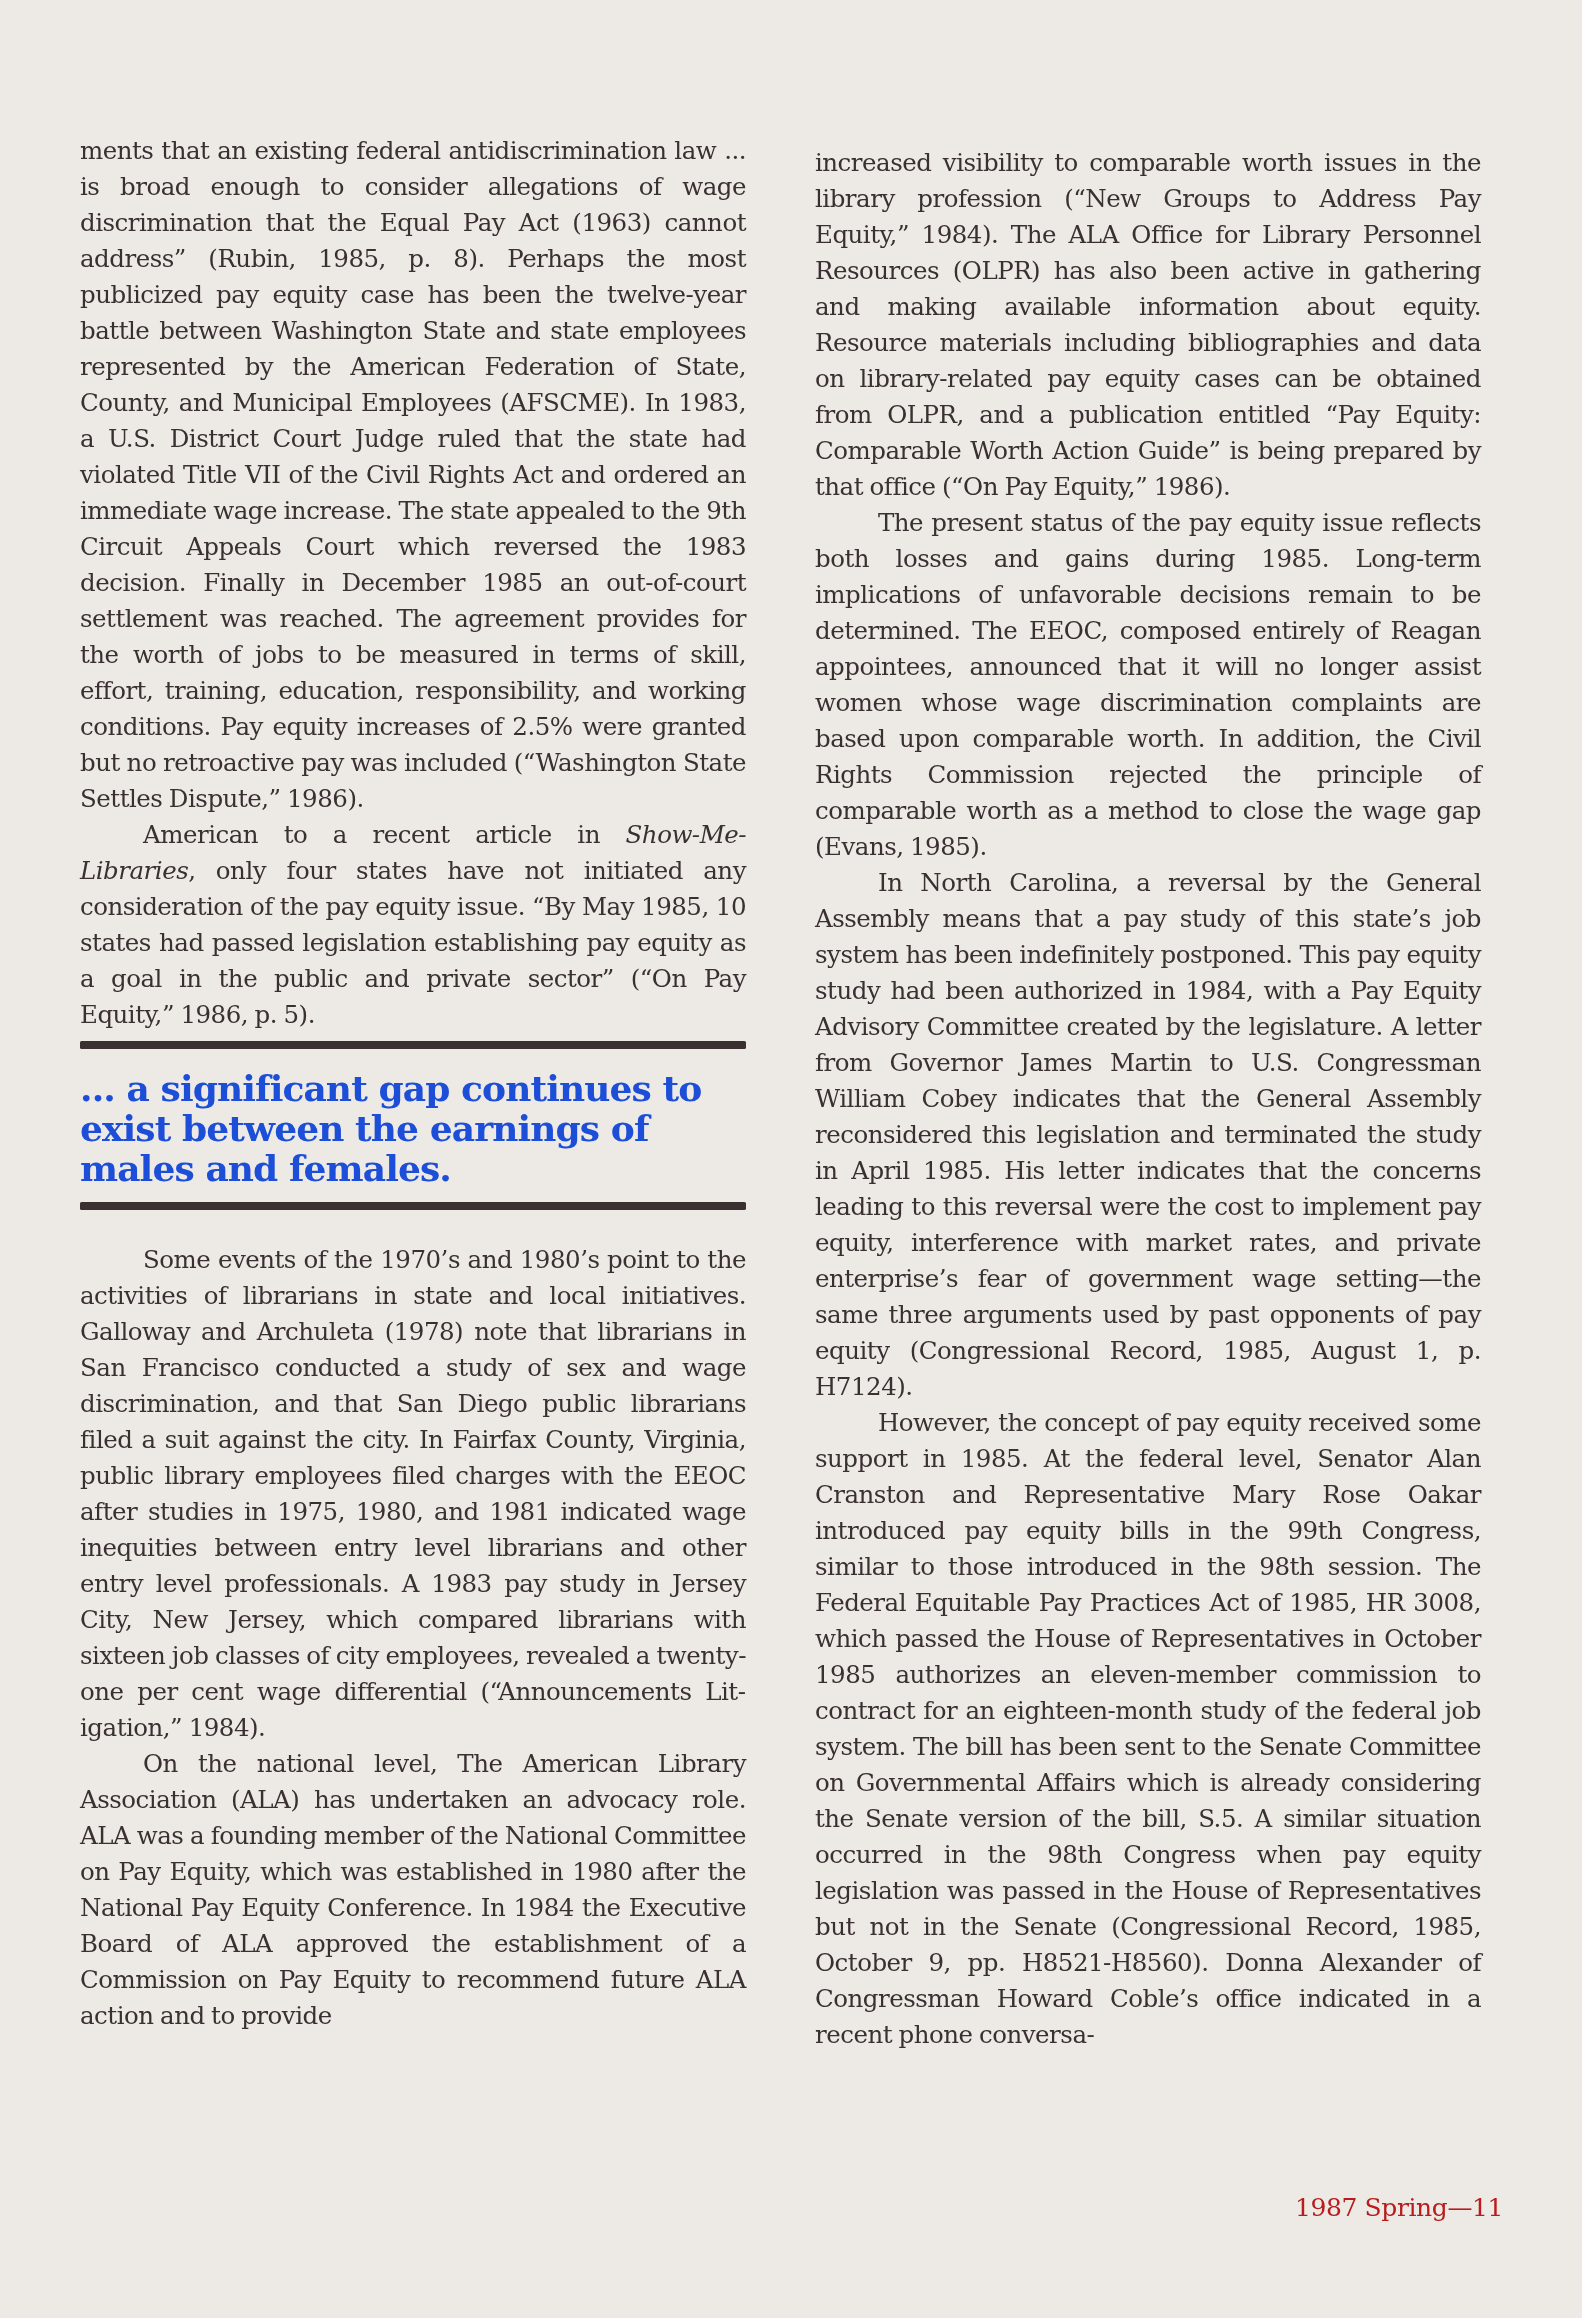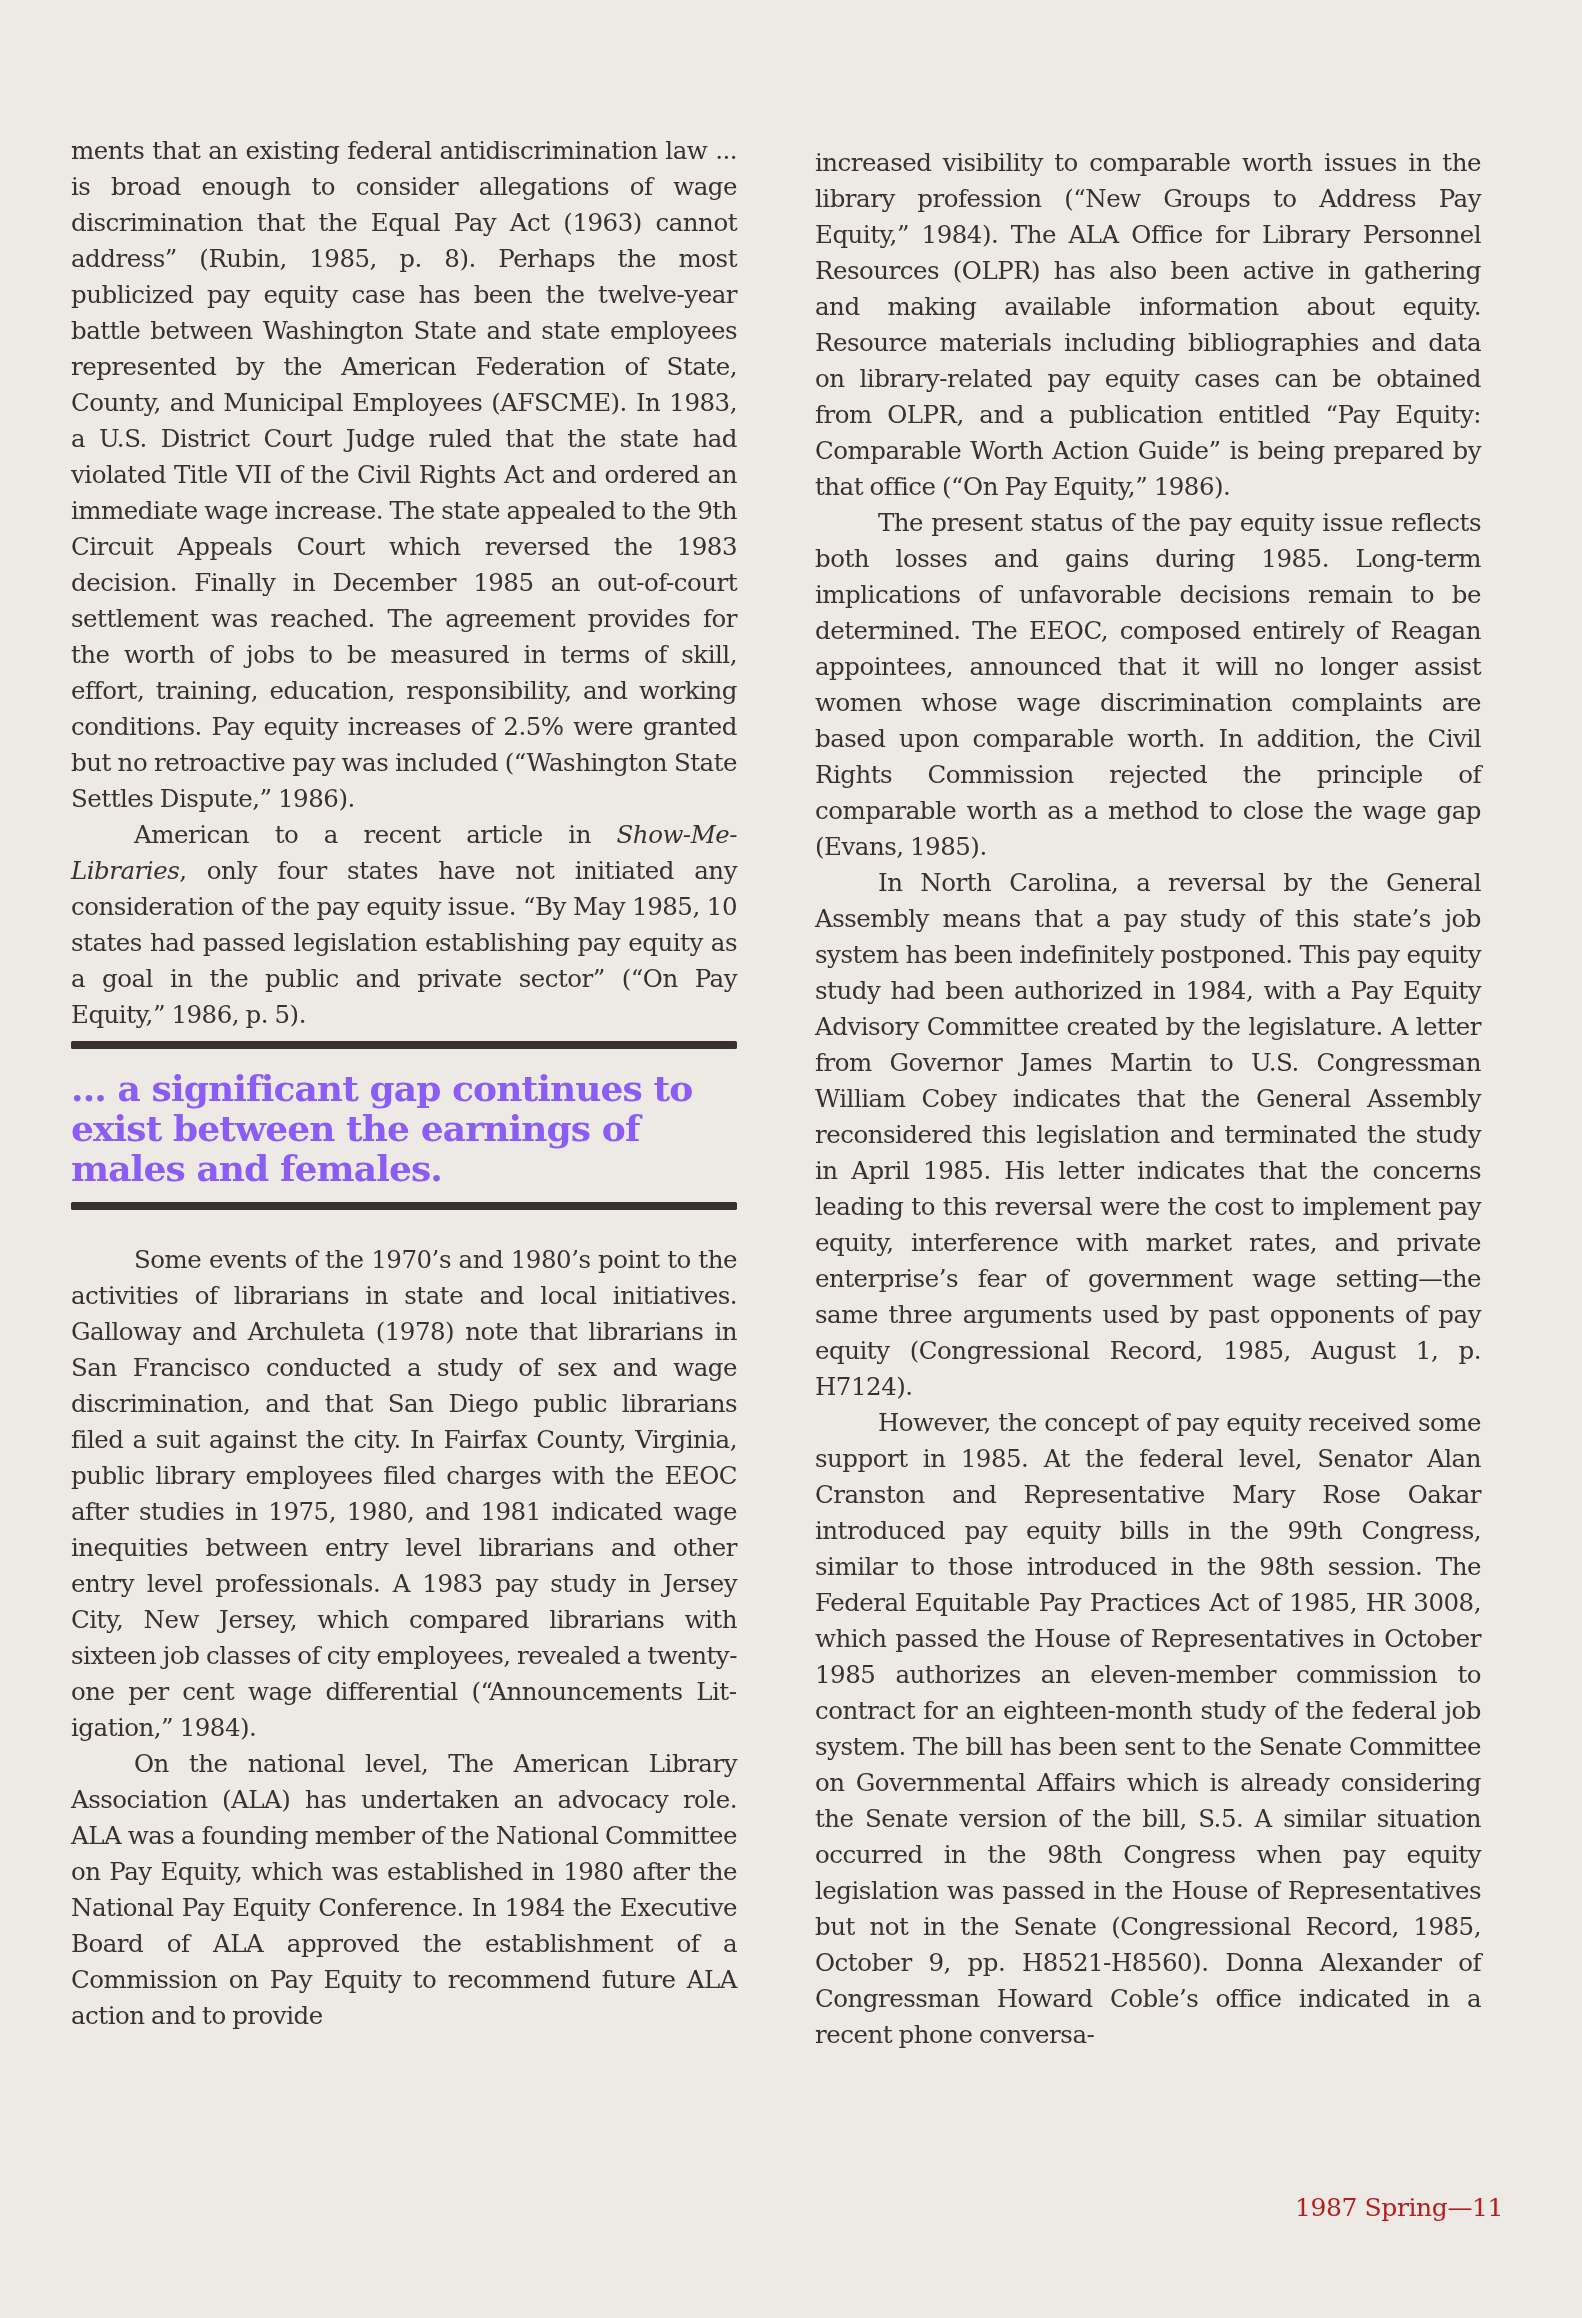--- a/index.html
+++ b/index.html
@@ -15,21 +15,21 @@
   .page {
     position: absolute;
     left: 0; top: 0;
     width: 1582px; height: 2319px;
   }
   .column {
     position: absolute;
     top: 133px;
     width: 666px;
   }
-  .col-left  { left: 71px; }
+  .col-left  { left: 80px; }
   .col-right { left: 815px; margin-top: 12px; }
   .para {
     margin: 0;
     font-size: 24.5px;
     line-height: 36px;
     text-align: justify;
     letter-spacing: -0.5px;
     word-spacing: -0.8px;
     hyphens: manual;
   }
@@ -43,21 +43,21 @@
     background: #3a3032;
     border-radius: 1.6px;
   }
   .rule.top { margin-top: 6.3px; }
   .pull-quote-text {
     font-family: "DejaVu Serif", "Liberation Serif", serif;
     font-weight: bold;
     font-size: 36px;
     line-height: 40px;
     letter-spacing: -0.9px;
-    color: #8b5cf6;
+    color: #1d4ed8;
     margin: 19px 0 14.2px 0;
   }
   .after-quote { margin-top: 32px; }
   .folio {
     position: absolute;
     right: 79px;
     top: 2193px;
     font-family: "DejaVu Serif", "Liberation Serif", serif;
     font-size: 25px;
     color: #b91c1c;

